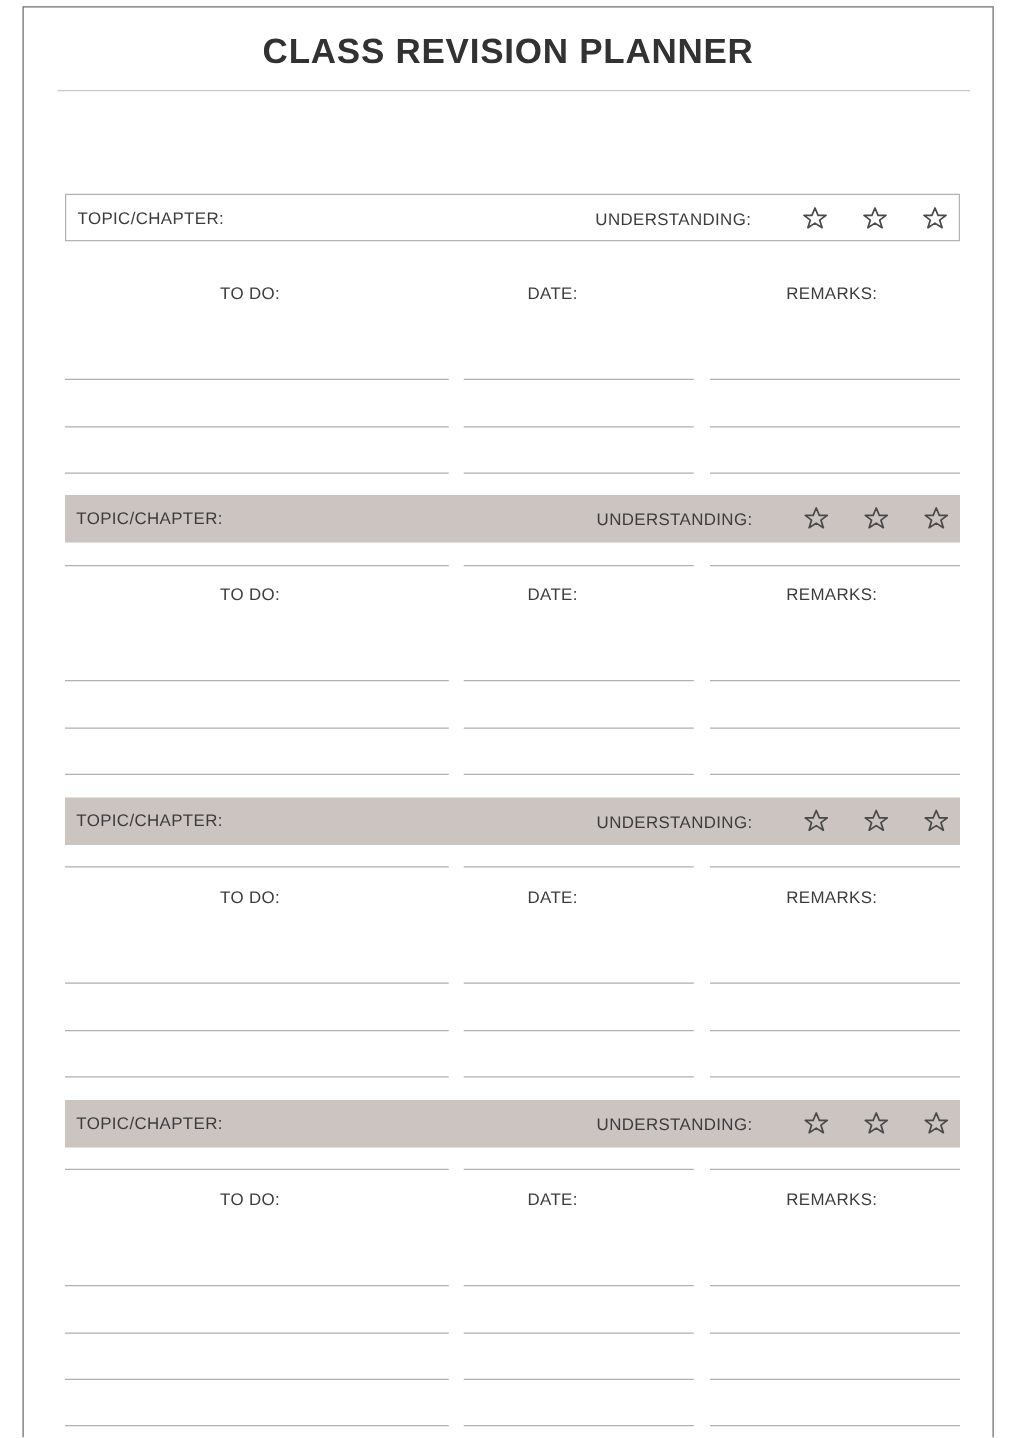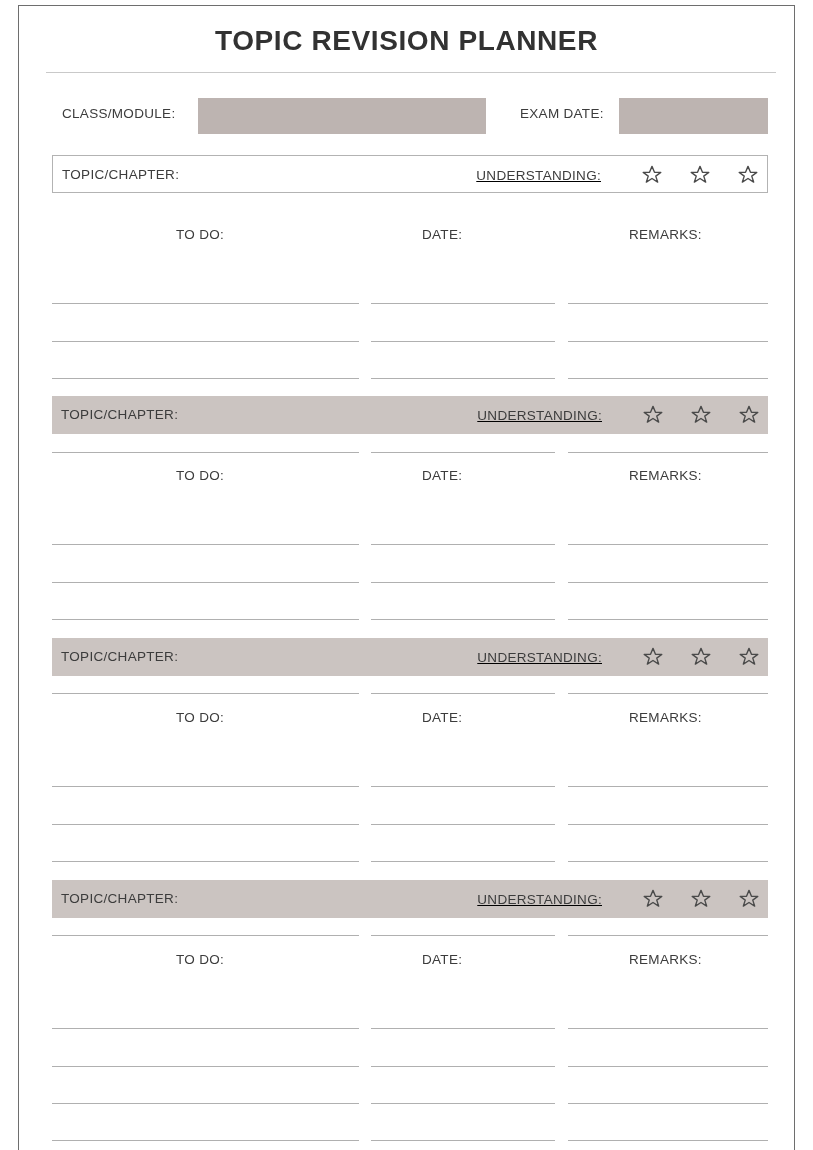--- a/index.html
+++ b/index.html
@@ -114,21 +114,20 @@
     white-space: nowrap;
   }
 
   .understanding-group {
     position: absolute;
     right: 8px;
     top: 8px;
     display: flex;
     align-items: center;
     gap: 16px;
-    text-decoration: underline;
   }
   .understanding-label {
     font-size: 13.5px;
     color: #3c3c3c;
     letter-spacing: 0.3px;
     white-space: nowrap;
     margin-right: 14px;
   }
   .star {
     width: 22px;
@@ -169,30 +168,24 @@
   .rule.c2 { left: 319px; width: 184px; }
   .rule.c3 { left: 516px; width: 200px; }
 </style>
 </head>
 <body>
 
 <div id="page">
 
   <div class="page-frame"></div>
 
-  <div class="doc-title">TOPIC REVISION PLANNER</div>
+  <div class="doc-title">CLASS REVISION PLANNER</div>
 
   <div class="title-rule"></div>
 
-  <div class="meta-row">
-    <div class="meta-label class">CLASS/MODULE:</div>
-    <div class="meta-field class"></div>
-    <div class="meta-label date">EXAM DATE:</div>
-    <div class="meta-field date"></div>
-  </div>
 
   <div id="sections-host">
       <div class="section" style="top: 155px;">
         <div class="topic-bar outlined">
           <div class="topic-label">TOPIC/CHAPTER:</div>
           <div class="understanding-group">
             <span class="understanding-label">UNDERSTANDING:</span>
             <span class="star">
               <svg viewBox="0 0 24 24" width="22" height="22">
                 <path d="M12 2.6 L14.7 9.1 L21.6 9.1 L16.1 13.2 L18.2 19.8 L12 15.8 L5.8 19.8 L7.9 13.2 L2.4 9.1 L9.3 9.1 Z" fill="none" stroke="#4a4a4a" stroke-width="1.5" stroke-linejoin="round"></path>

